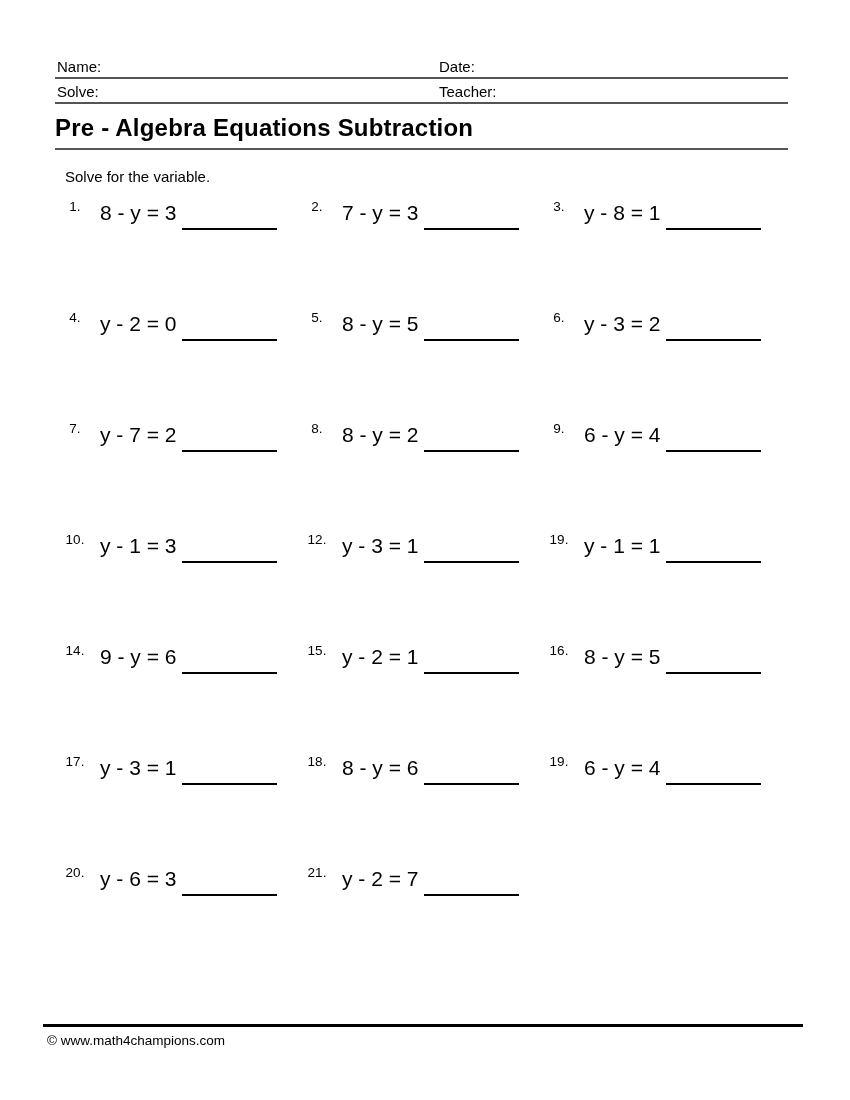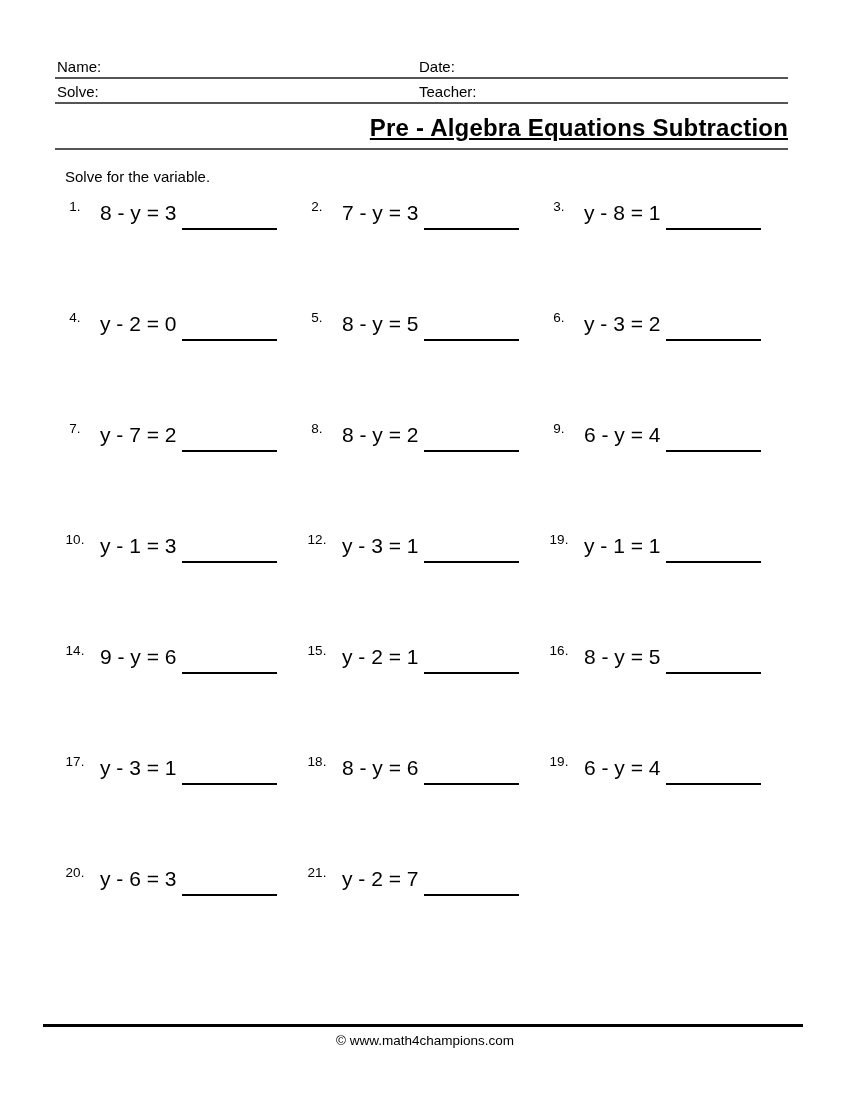--- a/index.html
+++ b/index.html
@@ -18,28 +18,27 @@
   
   .hdr-row {
     position: relative;
     height: 23px;
     border-bottom: 2px solid #555555;
     font-size: 15px;
     line-height: 20px;
   }
   .hdr-row + .hdr-row { margin-top: 2px; }
   .hdr-label { position: absolute; left: 2px; top: 1px; text-align: center; }
-  .hdr-label.second { left: 364px; }
+  .hdr-label.second { left: 384px; }
   
   .title-block {
     margin-top: 10px;
     border-bottom: 2px solid #555555;
     padding-bottom: 6px;
-    text-align: right;
-    text-decoration: underline;
+    text-align: left;
   }
   .title {
     font-size: 24px;
     font-weight: bold;
     letter-spacing: 0.2px;
     color: #000000;
   }
   
   .instructions {
     margin-top: 18px;
@@ -85,21 +84,20 @@
   
   .footer {
     position: absolute;
     left: 43px;
     top: 1024px;
     width: 760px;
     border-top: 3px solid #000000;
     padding-top: 6px;
     padding-left: 4px;
     font-size: 13.5px;
-    text-align: center;
   }
 </style>
 </head>
 <body>
 
 <div class="page">
 
   <div class="hdr-row">
     <span class="hdr-label">Name:</span>
     <span class="hdr-label second">Date:</span>

